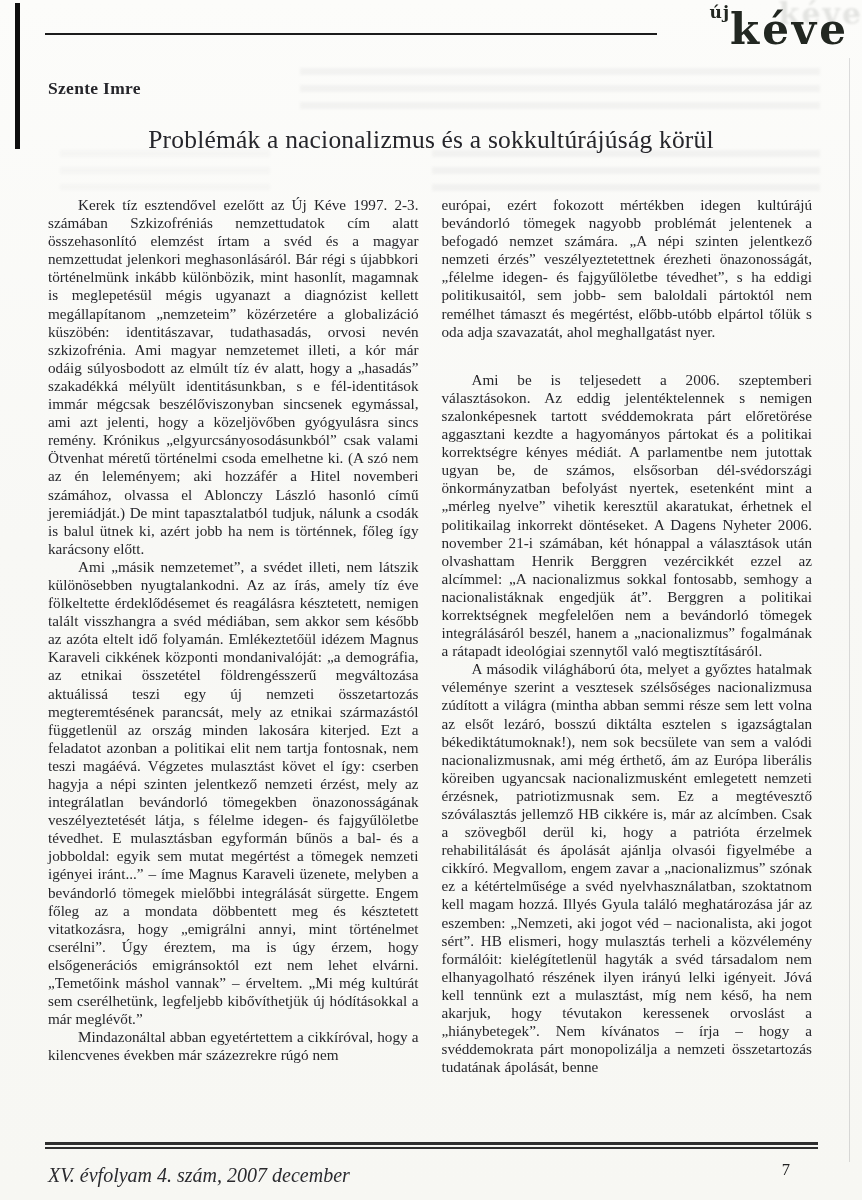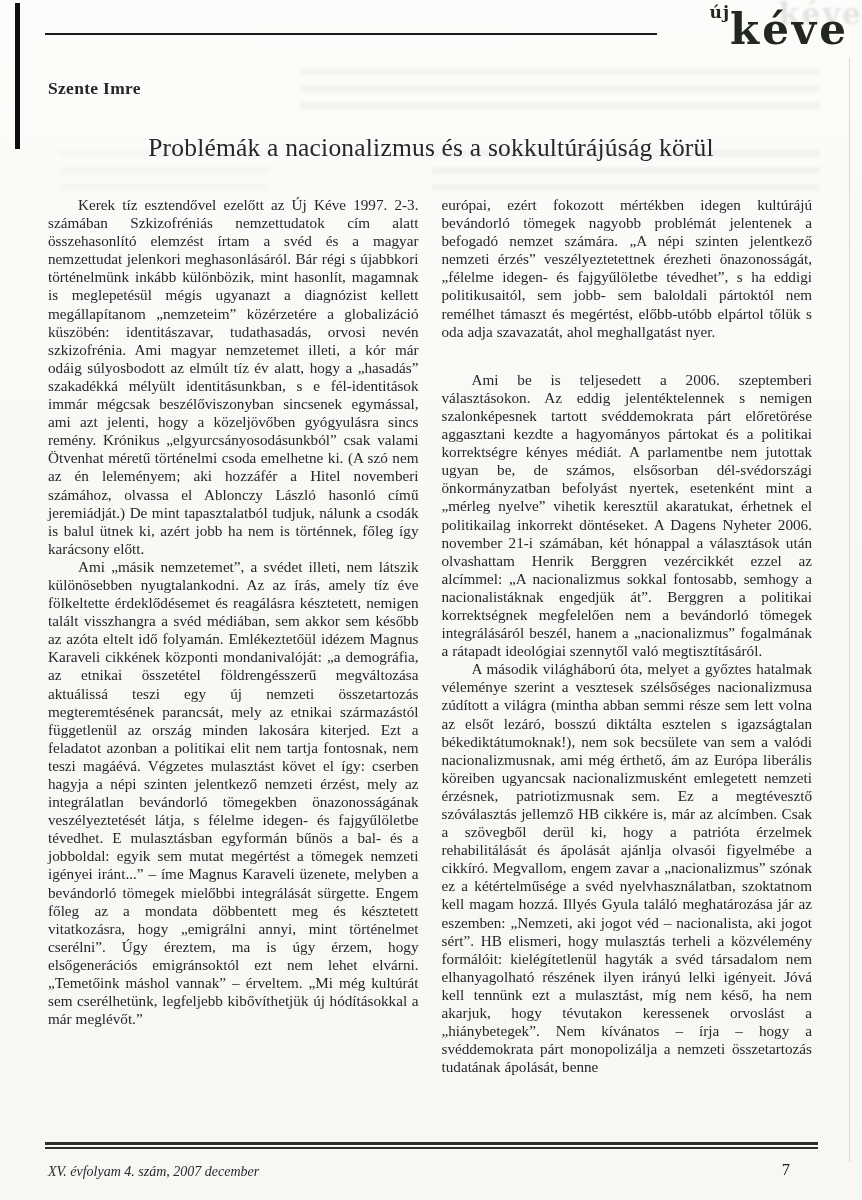--- a/index.html
+++ b/index.html
@@ -29,37 +29,37 @@
   .logo { position:absolute; top:2px; right:30px; height:52px; white-space:nowrap;
           font-family:"DejaVu Serif",serif; color:#222721; }
   .logo .logo-prefix { font-size:17px; font-weight:700; letter-spacing:1px; vertical-align:26px; }
   .logo .logo-main { font-size:42px; font-weight:700; letter-spacing:3px; line-height:52px; }
   .logo-ghost { position:absolute; top:-4px; right:16px; font-family:"DejaVu Serif",serif;
                 font-size:30px; font-weight:700; letter-spacing:2px; color:#3a3f38;
                 opacity:.12; filter:blur(1.2px); pointer-events:none; }
 
   
   .author { position:absolute; left:48px; top:78px; font-size:17.5px; font-weight:700; letter-spacing:.3px;text-align:center; }
-  .title  { position:absolute; left:45px; top:133px; width:772px; margin:0;
+  .title  { position:absolute; left:45px; top:125px; width:772px; margin:0;
             font-size:25.5px; font-weight:400; text-align:center; letter-spacing:.2px; }
 
   
   .columns { position:absolute; left:48px; top:196px; width:764px; display:flex; gap:23px;justify-content:flex-end; }
   .col { width:373.5px; }
   .para { margin:0; font-size:15.2px; line-height:18.1px; text-align:justify;
           color:#26262b; word-spacing:.2px; }
   .para.indent { text-indent:30px; }
   .para.gap-before { margin-top:30px; }
 
   
   .footer-rules { position:absolute; left:45px; top:1142px; width:773px; }
   .footer-rules .r1 { height:2.5px; background:#2e2e2e; }
   .footer-rules .r2 { height:2px; background:#2e2e2e; margin-top:2.5px; }
   .footer-text { position:absolute; left:45px; top:1160px; width:773px; }
-  .issue { position:absolute; left:3px; top:4px; font-style:italic; font-size:14px; color:#2a2a2e; }
+  .issue { position:absolute; left:3px; top:4px; font-style:italic; font-size:20px; color:#2a2a2e; }
   .page-num { position:absolute; right:28px; top:0; font-size:16.5px; color:#222; }
 </style>
 </head>
 <body>
 
 <div class="page">
 
   <div class="scan-bar"></div>
   <div class="scan-edge"></div>
   <div class="bleed bleed-1"></div>
@@ -72,20 +72,21 @@
     <span class="logo-prefix">új</span><span class="logo-main">kéve</span>
   </div>
 
   <div class="author">Szente Imre</div>
   <h1 class="title">Problémák a nacionalizmus és a sokkultúrájúság körül</h1>
 
   <div class="columns">
     <div class="col">
       <p class="para indent">Kerek tíz esztendővel ezelőtt az Új Kéve 1997. 2-3. számában Szkizofréniás nemzettudatok cím alatt összehasonlító elemzést írtam a svéd és a magyar nemzettudat jelenkori meghasonlásáról. Bár régi s újabbkori történelmünk inkább különbözik, mint hasonlít, magamnak is meglepetésül mégis ugyanazt a diagnózist kellett megállapítanom „nemzeteim” közérzetére a globalizáció küszöbén: identitászavar, tudathasadás, orvosi nevén szkizofrénia. Ami magyar nemzetemet illeti, a kór már odáig súlyosbodott az elmúlt tíz év alatt, hogy a „hasadás” szakadékká mélyült identitásunkban, s e fél-identitások immár mégcsak beszélőviszonyban sincsenek egymással, ami azt jelenti, hogy a közeljövőben gyógyulásra sincs remény. Krónikus „elgyurcsányosodásunkból” csak valami Ötvenhat méretű történelmi csoda emelhetne ki. (A szó nem az én leleményem; aki hozzáfér a Hitel novemberi számához, olvassa el Ablonczy László hasonló című jeremiádját.) De mint tapasztalatból tudjuk, nálunk a csodák is balul ütnek ki, azért jobb ha nem is történnek, főleg így karácsony előtt.</p>
       <p class="para indent">Ami „másik nemzetemet”, a svédet illeti, nem látszik különösebben nyugtalankodni. Az az írás, amely tíz éve fölkeltette érdeklődésemet és reagálásra késztetett, nemigen talált visszhangra a svéd médiában, sem akkor sem később az azóta eltelt idő folyamán. Emlékeztetőül idézem Magnus Karaveli cikkének központi mondanivalóját: „a demográfia, az etnikai összetétel földrengésszerű megváltozása aktuálissá teszi egy új nemzeti összetartozás megteremtésének parancsát, mely az etnikai származástól függetlenül az ország minden lakosára kiterjed. Ezt a feladatot azonban a politikai elit nem tartja fontosnak, nem teszi magáévá. Végzetes mulasztást követ el így: cserben hagyja a népi szinten jelentkező nemzeti érzést, mely az integrálatlan bevándorló tömegekben önazonosságának veszélyeztetését látja, s félelme idegen- és fajgyűlöletbe tévedhet. E mulasztásban egyformán bűnös a bal- és a jobboldal: egyik sem mutat megértést a tömegek nemzeti igényei iránt...” – íme Magnus Karaveli üzenete, melyben a bevándorló tömegek mielőbbi integrálását sürgette. Engem főleg az a mondata döbbentett meg és késztetett vitatkozásra, hogy „emigrálni annyi, mint történelmet cserélni”. Úgy éreztem, ma is úgy érzem, hogy elsőgenerációs emigránsoktól ezt nem lehet elvárni. „Temetőink máshol vannak” – érveltem. „Mi még kultúrát sem cserélhetünk, legfeljebb kibővíthetjük új hódításokkal a már meglévőt.”</p>
+      <p class="para indent">Mindazonáltal abban egyetértettem a cikkíróval, hogy a kilencvenes években már százezrekre rúgó nem</p>
     </div>
     <div class="col">
       <p class="para">európai, ezért fokozott mértékben idegen kultúrájú bevándorló tömegek nagyobb problémát jelentenek a befogadó nemzet számára. „A népi szinten jelentkező nemzeti érzés” veszélyeztetettnek érezheti önazonosságát, „félelme idegen- és fajgyűlöletbe tévedhet”, s ha eddigi politikusaitól, sem jobb- sem baloldali pártoktól nem remélhet támaszt és megértést, előbb-utóbb elpártol tőlük s oda adja szavazatát, ahol meghallgatást nyer.</p>
       <p class="para indent gap-before">Ami be is teljesedett a 2006. szeptemberi választásokon. Az eddig jelentéktelennek s nemigen szalonképesnek tartott svéddemokrata párt előretörése aggasztani kezdte a hagyományos pártokat és a politikai korrektségre kényes médiát. A parlamentbe nem jutottak ugyan be, de számos, elsősorban dél-svédországi önkormányzatban befolyást nyertek, esetenként mint a „mérleg nyelve” vihetik keresztül akaratukat, érhetnek el politikailag inkorrekt döntéseket. A Dagens Nyheter 2006. november 21-i számában, két hónappal a választások után olvashattam Henrik Berggren vezércikkét ezzel az alcímmel: „A nacionalizmus sokkal fontosabb, semhogy a nacionalistáknak engedjük át”. Berggren a politikai korrektségnek megfelelően nem a bevándorló tömegek integrálásáról beszél, hanem a „nacionalizmus” fogalmának a rátapadt ideológiai szennytől való megtisztításáról.</p>
       <p class="para indent">A második világháború óta, melyet a győztes hatalmak véleménye szerint a vesztesek szélsőséges nacionalizmusa zúdított a világra (mintha abban semmi része sem lett volna az elsőt lezáró, bosszú diktálta esztelen s igazságtalan békediktátumoknak!), nem sok becsülete van sem a valódi nacionalizmusnak, ami még érthető, ám az Európa liberális köreiben ugyancsak nacionalizmusként emlegetett nemzeti érzésnek, patriotizmusnak sem. Ez a megtévesztő szóválasztás jellemző HB cikkére is, már az alcímben. Csak a szövegből derül ki, hogy a patrióta érzelmek rehabilitálását és ápolását ajánlja olvasói figyelmébe a cikkíró. Megvallom, engem zavar a „nacionalizmus” szónak ez a kétértelműsége a svéd nyelvhasználatban, szoktatnom kell magam hozzá. Illyés Gyula találó meghatározása jár az eszemben: „Nemzeti, aki jogot véd – nacionalista, aki jogot sért”. HB elismeri, hogy mulasztás terheli a közvélemény formálóit: kielégítetlenül hagyták a svéd társadalom nem elhanyagolható részének ilyen irányú lelki igényeit. Jóvá kell tennünk ezt a mulasztást, míg nem késő, ha nem akarjuk, hogy tévutakon keressenek orvoslást a „hiánybetegek”. Nem kívánatos – írja – hogy a svéddemokrata párt monopolizálja a nemzeti összetartozás tudatának ápolását, benne</p>
     </div>
   </div>
 
   <div class="footer-rules">
     <div class="r1"></div>

